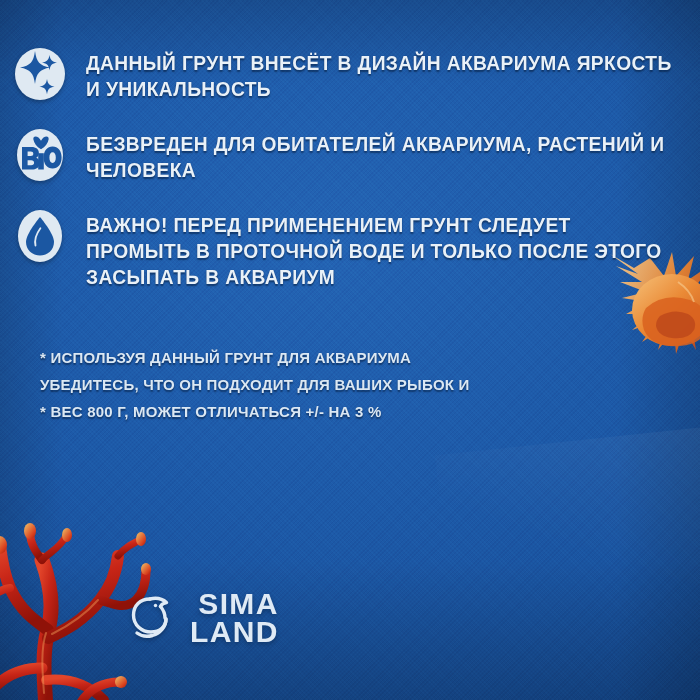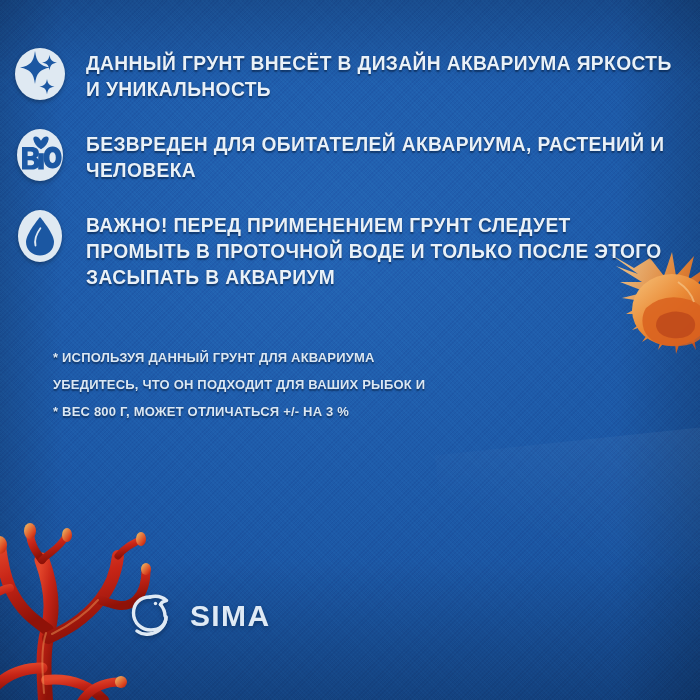--- a/index.html
+++ b/index.html
@@ -117,30 +117,29 @@
   }
 
   .notes {
     position: absolute;
     left: 40px;
     top: 344px;
     width: 640px;
   }
   .note-line {
     color: #dbe8f4;
-    font-size: 13px;
+    font-size: 15px;
     font-weight: 700;
     line-height: 27px;
     letter-spacing: 0.015em;
     text-transform: uppercase;
     text-shadow:
       0 1.5px 1.5px rgba(4, 26, 56, 0.55),
       0 0 1px rgba(4, 26, 56, 0.4);
     white-space: nowrap;
-    margin-left: 13px;
   }
   .shelf-life {
     position: absolute;
     left: 40px;
     top: 531px;
     color: #dbe8f4;
     font-size: 19px;
     font-weight: 700;
     line-height: 27px;
     letter-spacing: 0.015em;
@@ -317,17 +316,18 @@
             <path d="M20 7 C10 7 3.5 13.5 3.5 23 C3.5 33 11.5 40 21 40 C30 40 36 34.5 36 27"></path>
             <path d="M20 7 C26 5.5 32 6.5 36.5 10.5 C33.5 11 31.5 12.5 30.5 14.5"></path>
             <path d="M36 27 C36 34.5 30.5 41 22.5 43.5 C17 45 11 44 7 41"></path>
             <path d="M30.5 14.5 C33.5 18 35 22 35 26"></path>
           </g>
           <circle cx="25.5" cy="13.5" r="1.7" fill="#dfeaf5"></circle>
         </svg>
       </div>
       <div class="brand-words">
         <span>SIMA</span>
+        <span>LAND</span>
       </div>
     </div>
 
   </div>
 </div>
 
 </body></html>

